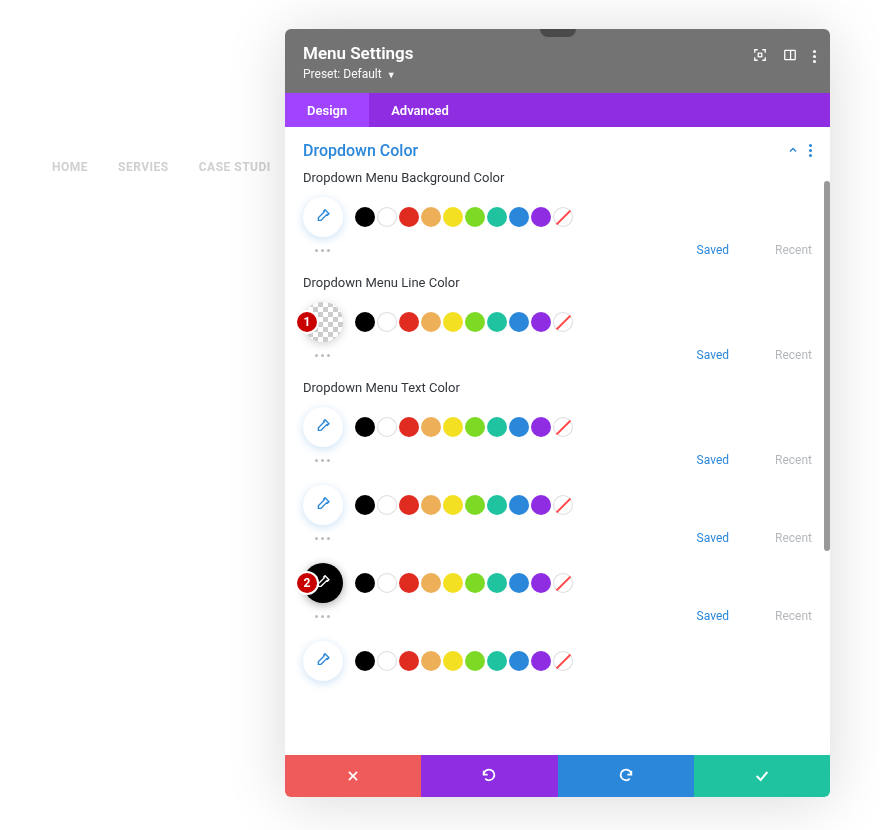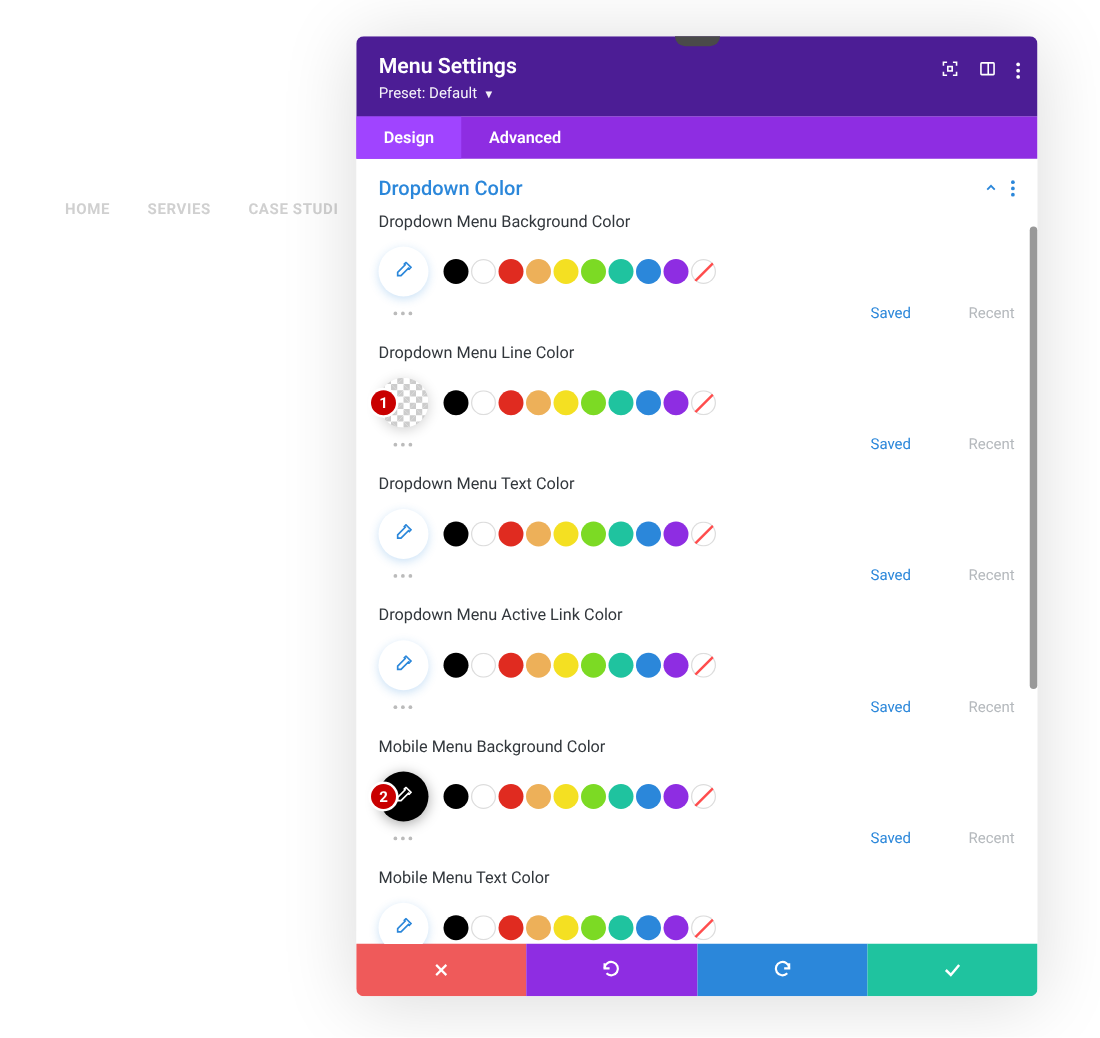--- a/index.html
+++ b/index.html
@@ -21,21 +21,21 @@
   }
 
   .modal-notch {
     position: absolute;
     top: -8px; left: 50%; transform: translateX(-50%);
     width: 36px; height: 16px; border-radius: 8px;
     background: #4a4a4a; z-index: 5;
   }
 
   .header {
-    background: #4c1d95;
+    background: #737373;
     color: #fff;
     padding: 14px 18px 12px 18px;
     position: relative;
   }
   .header h1 { font-size: 17px; font-weight: 600; margin-bottom: 4px; }
   .preset { font-size: 12px; opacity: 0.95; }
   .preset .caret { font-size: 9px; margin-left: 2px; }
   .header-icons { position: absolute; right: 14px; top: 18px; display: flex; gap: 16px; align-items: center; }
   .header-icons svg, .header-icons .dots-v { cursor: pointer; }
   .dots-v { display: flex; flex-direction: column; gap: 2px; }
@@ -317,21 +317,20 @@
                 <i></i>
                 <i></i>
               </span>
               <span class="saved-recent">
                 <span class="saved">Saved</span>
                 <span class="recent">Recent</span>
               </span>
             </div>
           </div>
           <div class="color-option">
-            <div class="option-label">Dropdown Menu Active Link Color</div>
             <div class="swatch-row">
               <div class="picker-wrap">
                 <div class="picker">
                   <svg class="eyedropper" viewBox="0 0 24 24" fill="none" stroke="#2b87da" stroke-width="2">
                     <path d="M17 3l4 4-2 2-1-1-9 9H5v-4l9-9-1-1 2-2z"></path>
                   </svg>
                 </div>
               </div>
               <div class="swatches">
                 <span class="swatch" style="background:#000000"></span>
@@ -352,21 +351,20 @@
                 <i></i>
                 <i></i>
               </span>
               <span class="saved-recent">
                 <span class="saved">Saved</span>
                 <span class="recent">Recent</span>
               </span>
             </div>
           </div>
           <div class="color-option">
-            <div class="option-label">Mobile Menu Background Color</div>
             <div class="swatch-row">
               <div class="picker-wrap">
                 <span class="badge">2</span>
                 <div class="picker black-bg">
                   <svg class="eyedropper" viewBox="0 0 24 24" fill="none" stroke="#fff" stroke-width="2">
                     <path d="M17 3l4 4-2 2-1-1-9 9H5v-4l9-9-1-1 2-2z"></path>
                   </svg>
                 </div>
               </div>
               <div class="swatches">
@@ -388,21 +386,20 @@
                 <i></i>
                 <i></i>
               </span>
               <span class="saved-recent">
                 <span class="saved">Saved</span>
                 <span class="recent">Recent</span>
               </span>
             </div>
           </div>
           <div class="color-option">
-            <div class="option-label">Mobile Menu Text Color</div>
             <div class="swatch-row">
               <div class="picker-wrap">
                 <div class="picker">
                   <svg class="eyedropper" viewBox="0 0 24 24" fill="none" stroke="#2b87da" stroke-width="2">
                     <path d="M17 3l4 4-2 2-1-1-9 9H5v-4l9-9-1-1 2-2z"></path>
                   </svg>
                 </div>
               </div>
               <div class="swatches">
                 <span class="swatch" style="background:#000000"></span>

